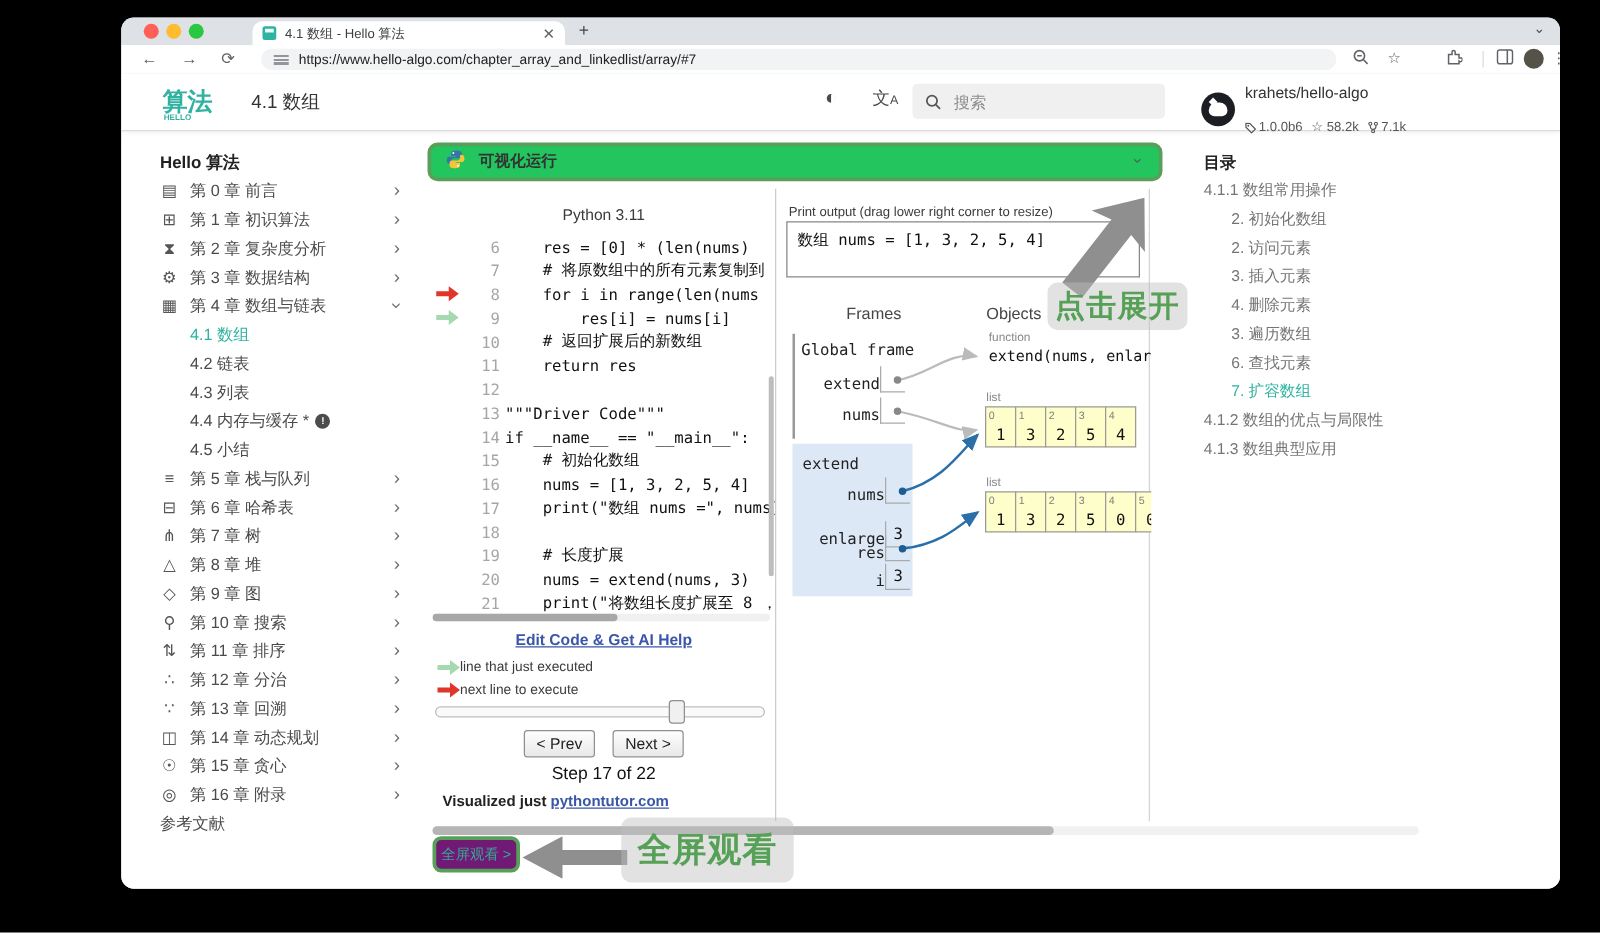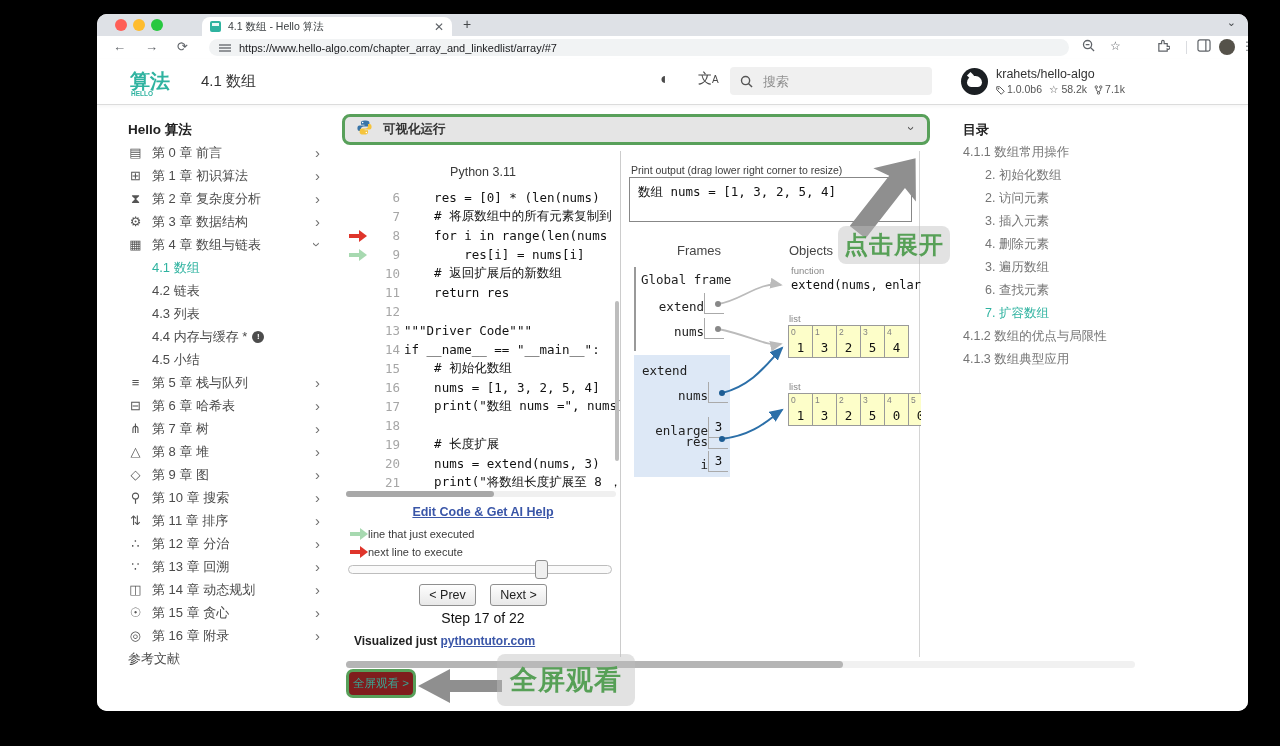--- a/index.html
+++ b/index.html
@@ -43,21 +43,21 @@
              border-radius:4px;display:flex;align-items:center;padding:0 10px;box-sizing:border-box;}
   .searchbox input{border:none;background:transparent;outline:none;font-size:13px;color:#333;width:150px;
                    font-family:"Liberation Sans",sans-serif;}
   .searchbox input::placeholder{color:#8d8d8d;}
   .gh{position:absolute;left:864px;top:8px;display:flex;align-items:center;}
   .gh-cat{width:27px;height:27px;border-radius:50%;background:#1b1f23;position:relative;flex:0 0 auto;}
   .gh-cat::after{content:"";position:absolute;left:6px;top:8px;width:15px;height:11px;border-radius:7px 7px 5px 5px;background:#fff;}
   .gh-cat::before{content:"";position:absolute;left:7px;top:5px;width:5px;height:5px;background:#fff;transform:rotate(45deg);box-shadow:8px 0 #fff;}
   .gh-info{margin-left:8px;}
   .gh-name{font-size:12.5px;color:#333;}
-  .gh-meta{font-size:10.5px;color:#555;display:flex;align-items:center;gap:7px;margin-top:2px;}
+  .gh-meta{font-size:10.5px;color:#555;display:flex;align-items:center;gap:7px;margin-top:14px;}
   .gh-meta svg{vertical-align:-2px;margin-right:2px;}
 
   
   .content{position:absolute;left:0;top:90px;width:100%;height:607px;background:#fff;}
 
   
   .sidebar{position:absolute;left:31px;top:14px;width:192px;}
   .srow{height:23px;display:flex;align-items:center;font-size:13px;color:#4b4b4b;position:relative;}
   .srow .sic{width:15px;font-size:13px;color:#555;text-align:center;margin-right:9px;flex:0 0 auto;}
   .srow .chev{position:absolute;right:0;color:#707070;font-size:15px;}
@@ -70,21 +70,21 @@
 
   
   .toc{position:absolute;left:866px;top:14px;width:270px;}
   .trow{height:23px;display:flex;align-items:center;font-size:12.5px;color:#757575;}
   .trow.title{font-weight:bold;font-size:13px;color:#222;}
   .trow.l2{padding-left:22px;}
   .trow.active{color:#2fb3a0;}
 
   
   .viz-header{position:absolute;left:245px;top:10px;width:588px;height:31px;box-sizing:border-box;
-              border:3px solid #58a05a;border-radius:8px;background:#e5e5e5;display:flex;align-items:center;}
+              border:3px solid #58a05a;border-radius:8px;background:#22c55e;display:flex;align-items:center;}
   .viz-header .pylogo{margin-left:11px;}
   .viz-title{font-size:12.5px;font-weight:bold;color:#333;margin-left:10px;}
   .viz-chev{position:absolute;right:14px;top:4px;font-size:13px;color:#555;transform:rotate(90deg);}
 
   .iframe{position:absolute;left:249px;top:47px;width:574px;height:506px;background:#fff;
           border-right:1px solid #d4d4d4;box-sizing:border-box;}
   .code-pane{position:absolute;left:0;top:0;width:274px;height:506px;overflow:hidden;}
   .pytitle{position:absolute;left:0;top:14px;width:274px;text-align:center;font-size:12.5px;color:#3a3a3a;}
   .code{position:absolute;left:0;top:37px;width:274px;}
   .cline{height:19px;display:flex;align-items:center;white-space:pre;}
@@ -131,21 +131,21 @@
          position:relative;box-sizing:border-box;flex:0 0 auto;}
   .lidx{position:absolute;left:2px;top:1px;font-size:8.5px;color:#808080;}
   .lval{position:absolute;left:0;bottom:2px;width:100%;text-align:center;font-size:12.5px;color:#111;}
   .eframe{position:absolute;left:13px;top:204px;width:96px;height:122px;background:#dde8f6;}
   .eframe-title{position:absolute;left:8px;top:8px;font-size:12.5px;color:#222;}
 
   
   .bigscroll{position:absolute;left:249px;top:557px;width:789px;height:7px;background:#f1f1f1;border-radius:4px;}
   .bigscroll .thumb{width:497px;height:7px;background:#b5b5b5;border-radius:4px;}
   .fslink{position:absolute;left:249px;top:565px;width:70px;height:29px;box-sizing:border-box;
-          border:3px solid #58a05a;border-radius:7px;background:#7f1d1d;display:flex;align-items:center;justify-content:center;}
+          border:3px solid #58a05a;border-radius:7px;background:#701a75;display:flex;align-items:center;justify-content:center;}
   .fslink span{font-size:11.5px;color:#3aa593;}
   .ann-label{position:absolute;background:rgba(190,190,190,.45);border-radius:8px;color:#57a057;
              font-weight:bold;display:flex;align-items:center;justify-content:center;letter-spacing:1px;}
   .ann-expand{left:741px;top:122px;width:112px;height:38px;font-size:24px;}
   .ann-full{left:400px;top:550px;width:138px;height:52px;font-size:27px;}
 
   a{cursor:pointer;}
 </style>
 </head>
 <body>

